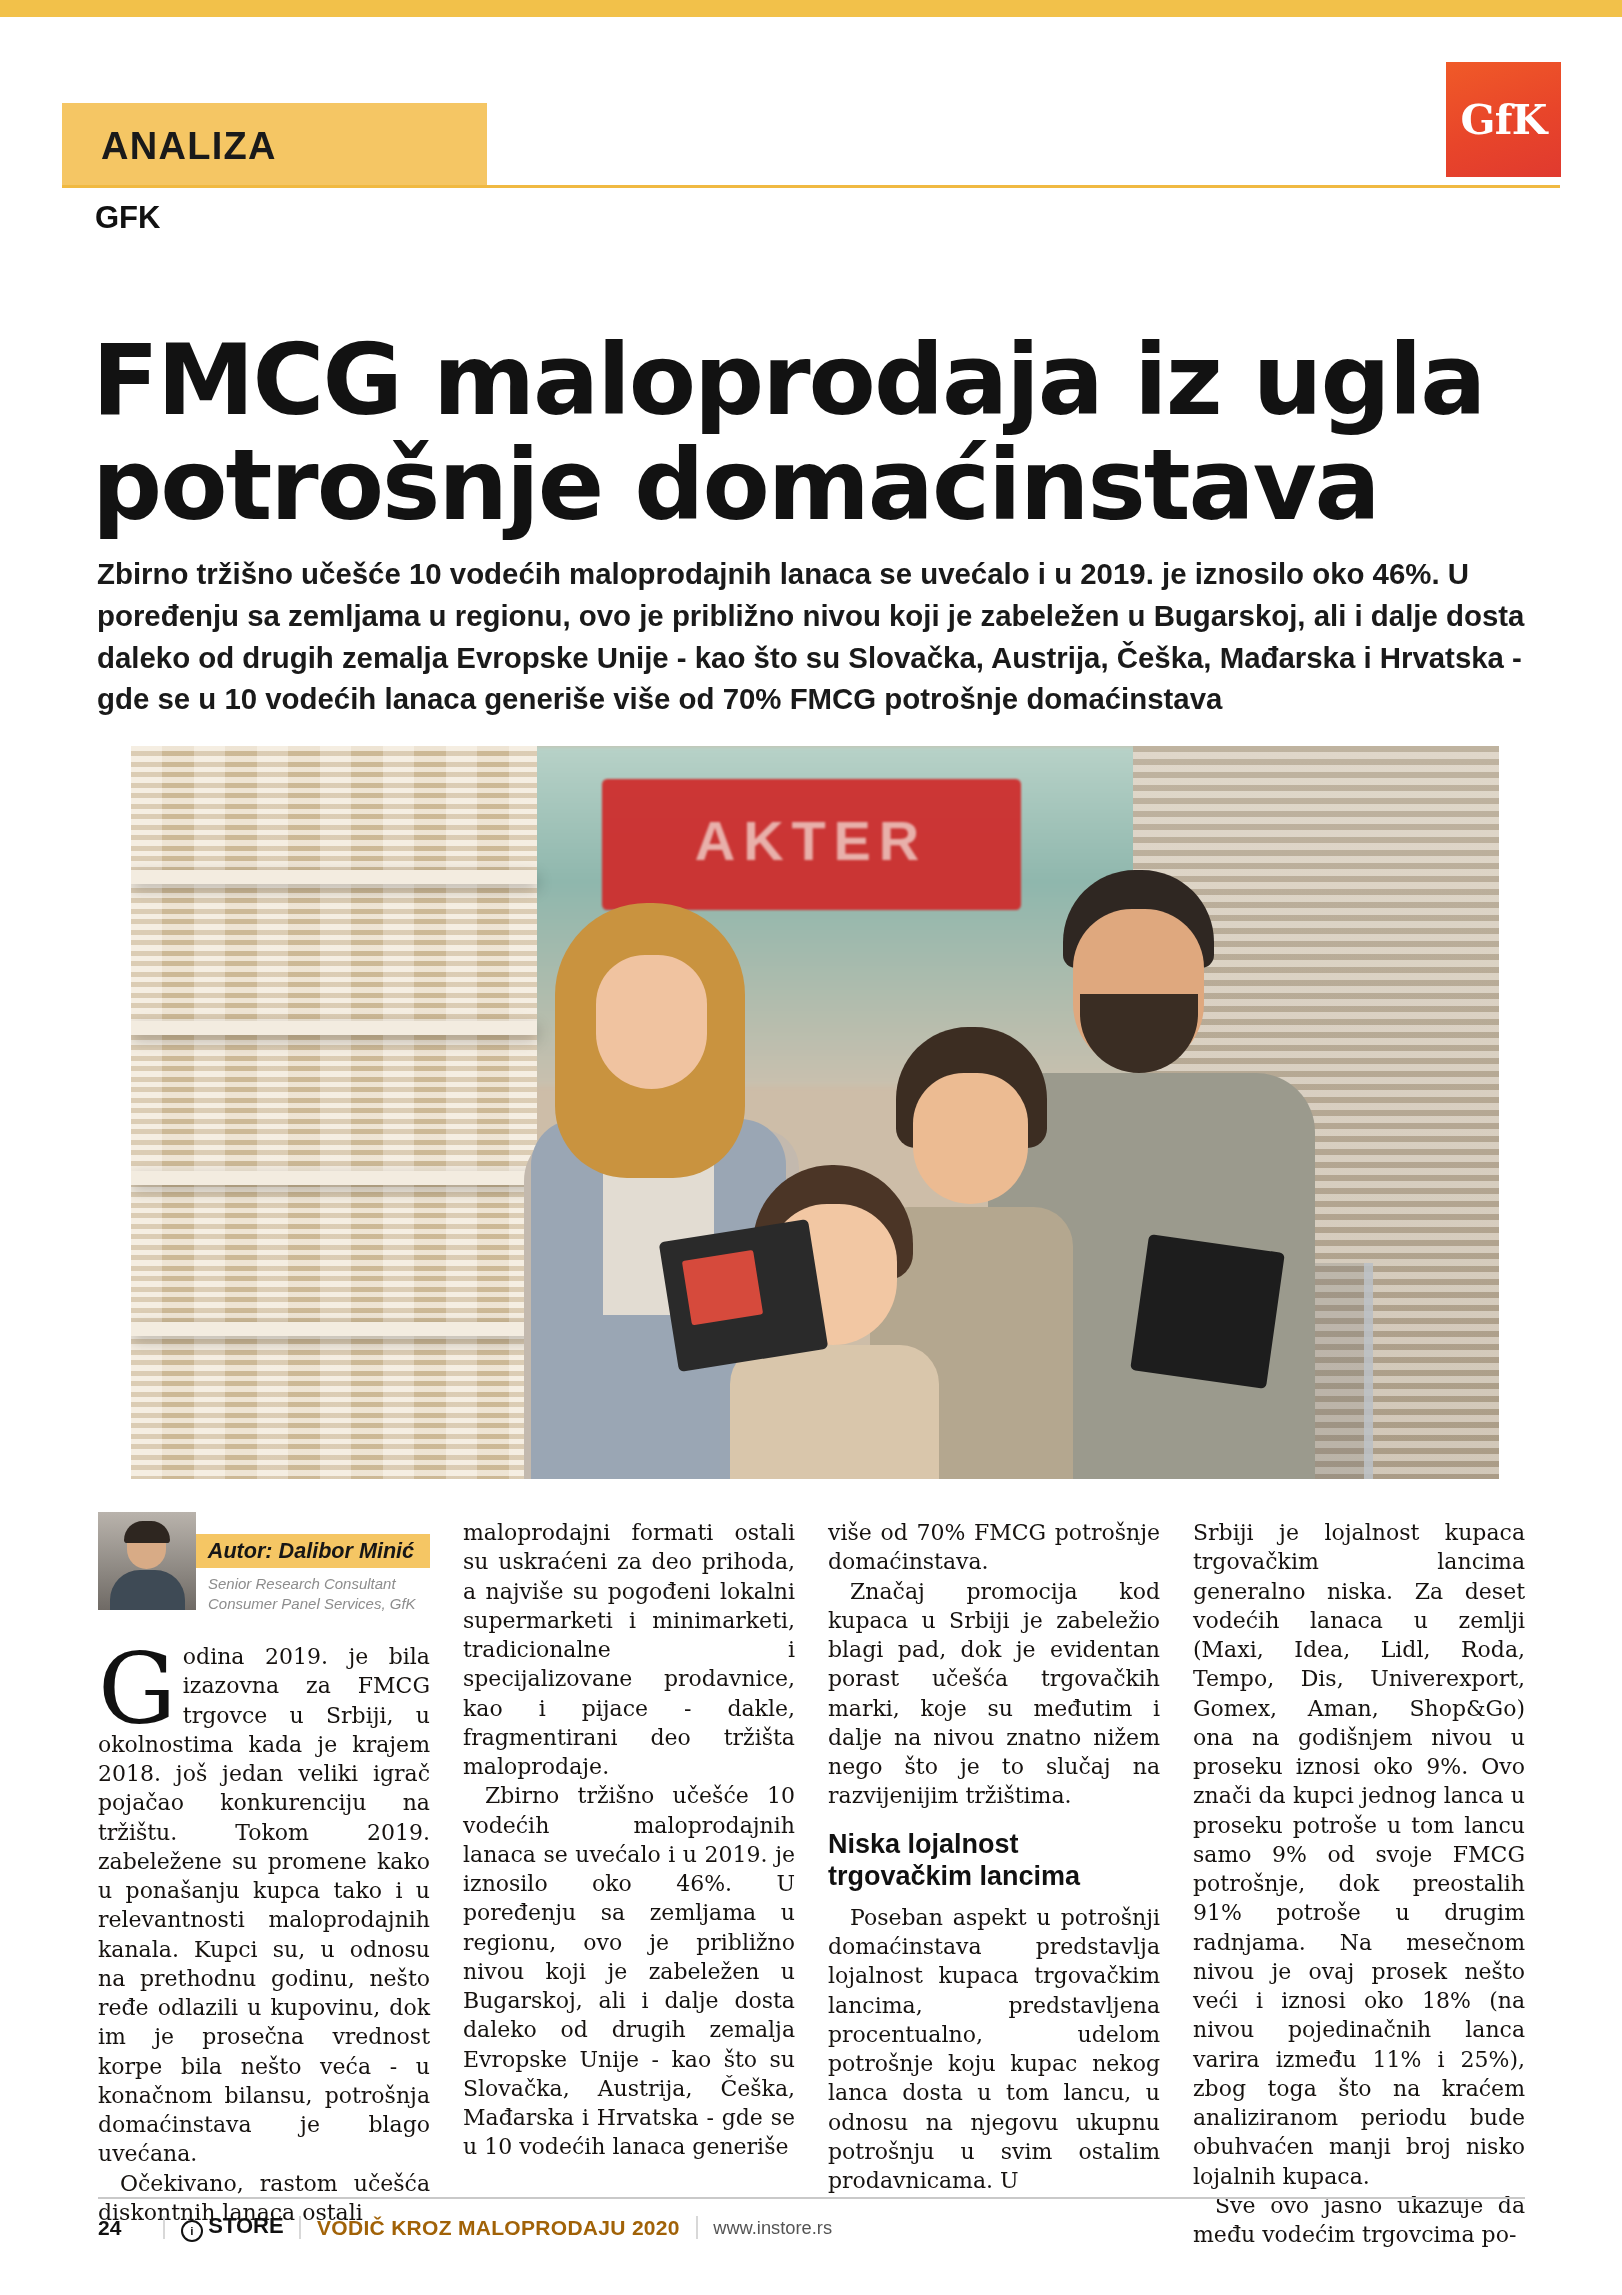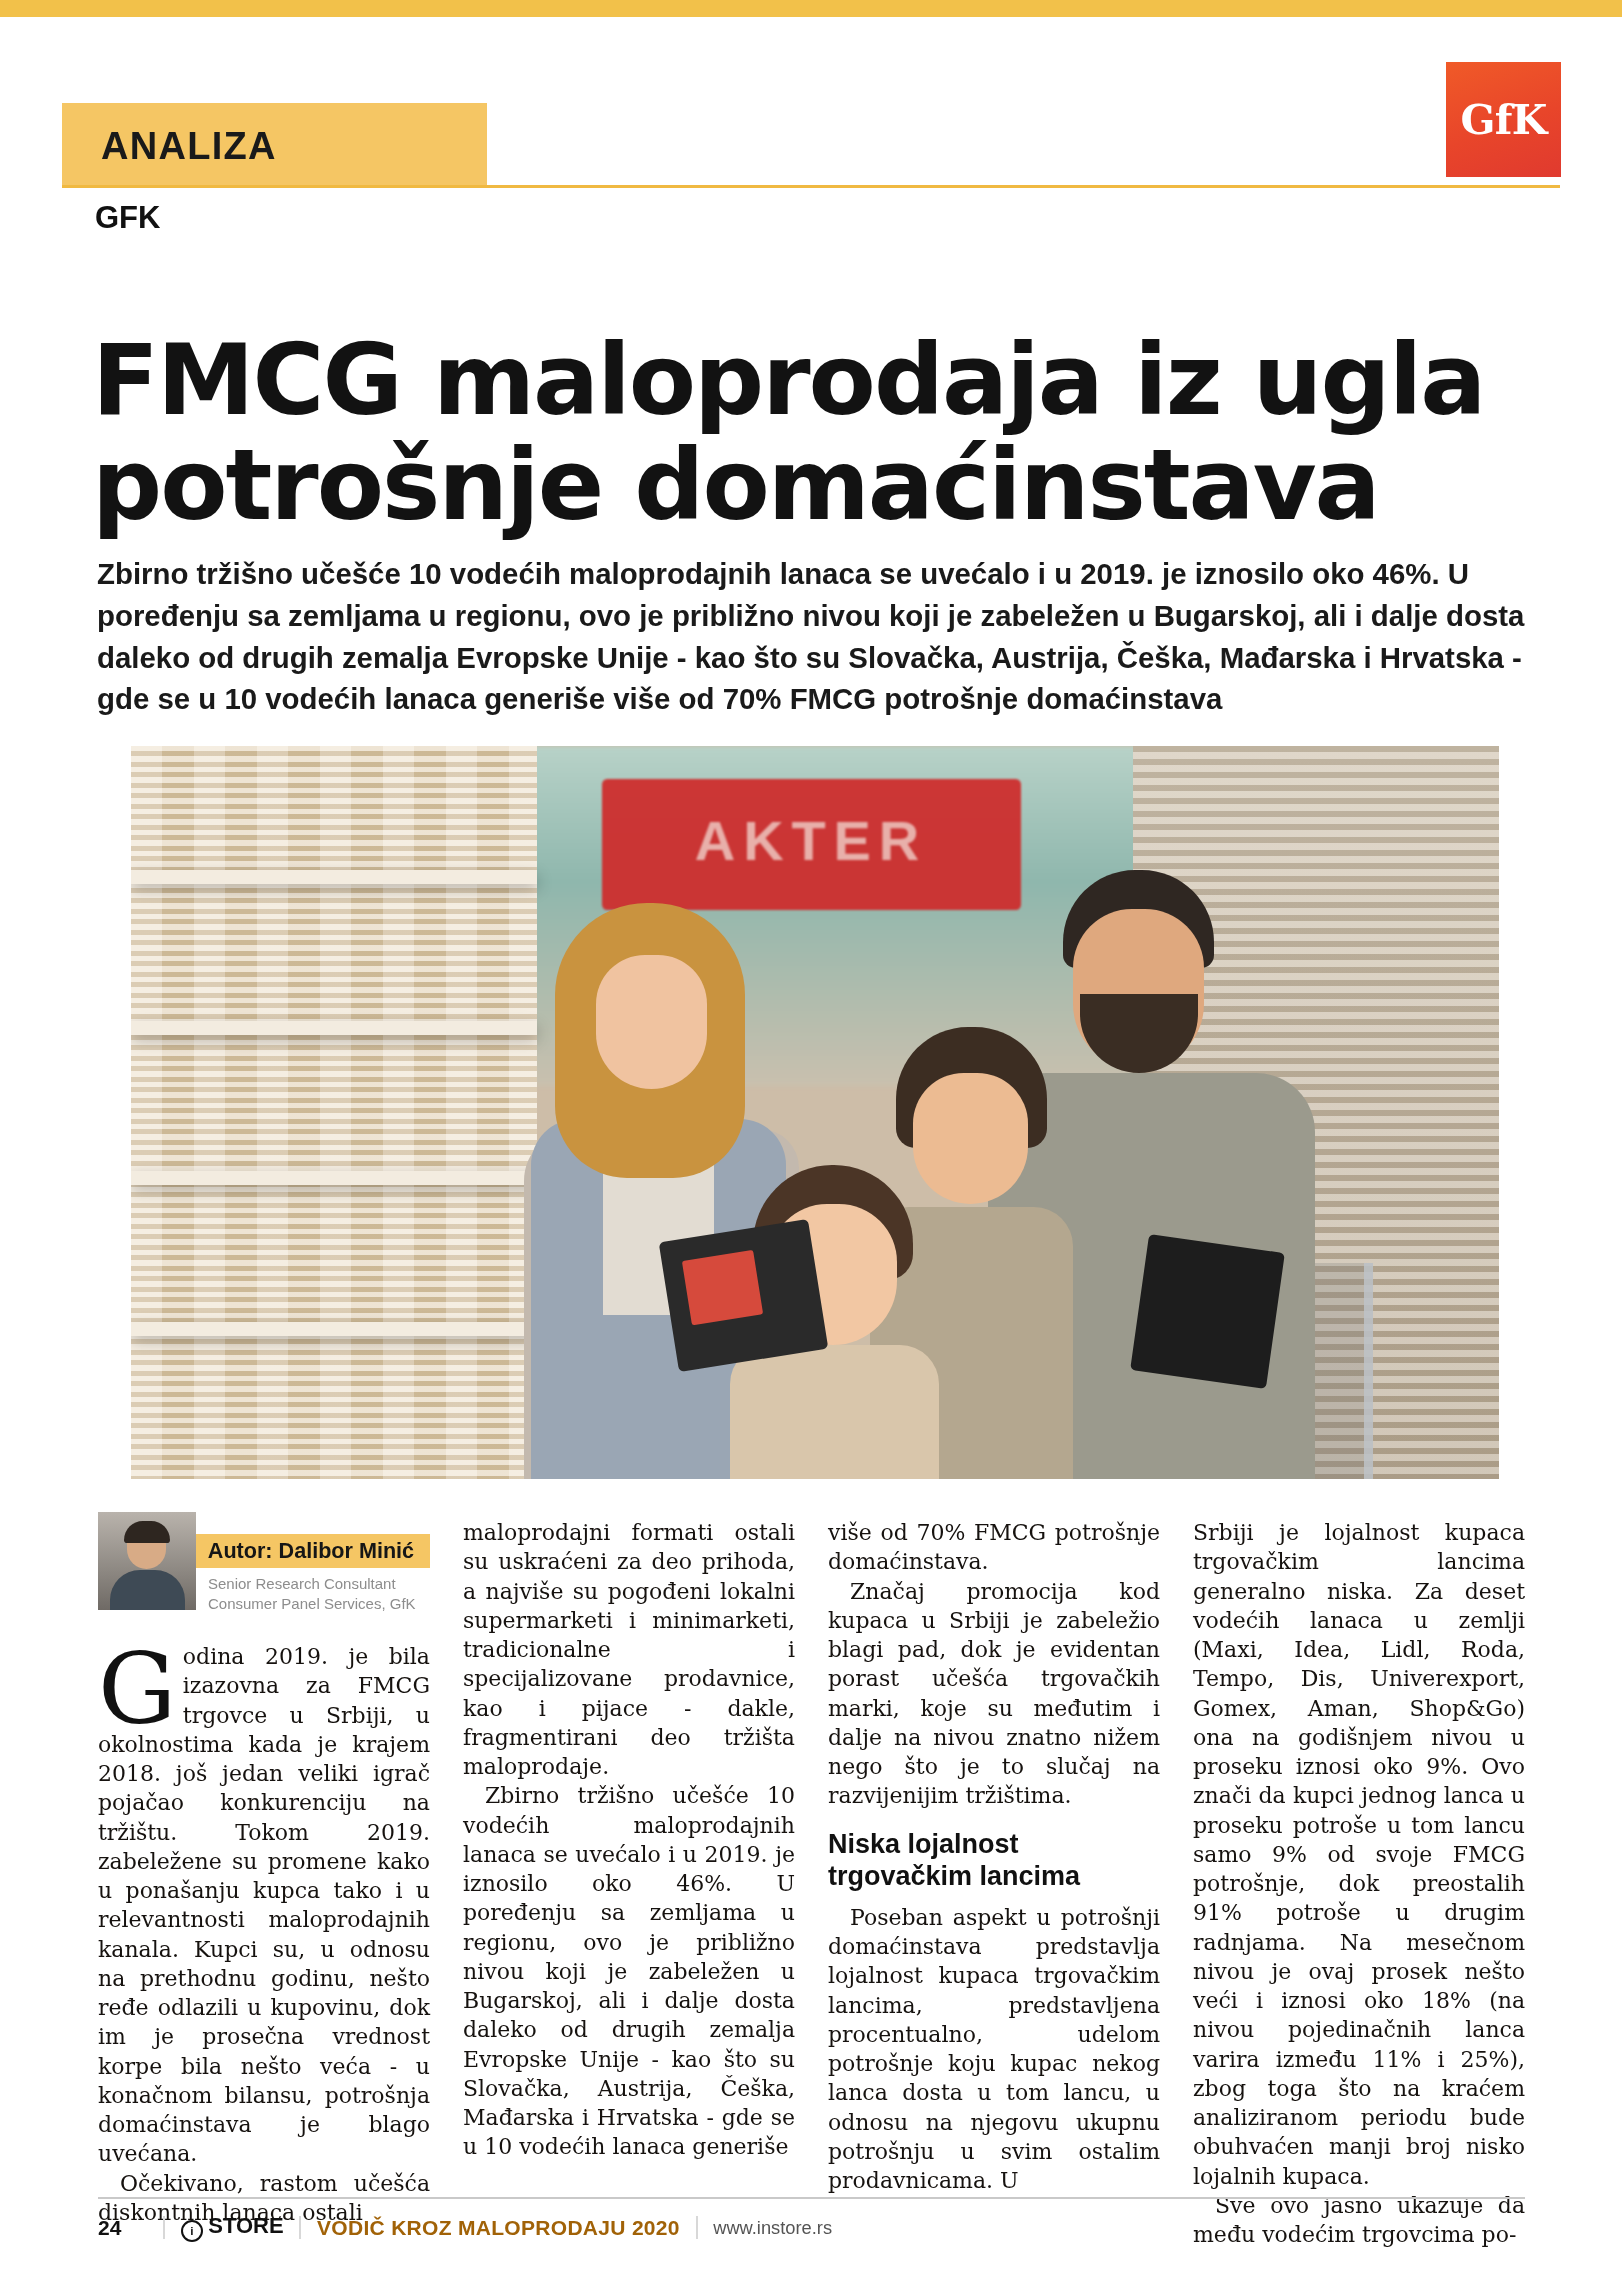--- a/index.html
+++ b/index.html
@@ -299,20 +299,21 @@
     text-indent: 0;
     text-align: left;
     color: #111111;
   }
   .author-box {
     position: absolute;
     left: 0;
     top: -6.5px;
     width: 332px;
     height: 115px;
+    font-style: italic;
   }
   .author-photo {
     position: absolute;
     left: 0; top: 0;
     width: 98px; height: 98px;
     background: linear-gradient(to bottom, #b9b3ac 0%, #8d8882 60%, #6f6a65 100%);
     overflow: hidden;
   }
   .author-photo .head {
     position: absolute; left: 29.4px; top: 14.4px; width: 39px; height: 43px;

